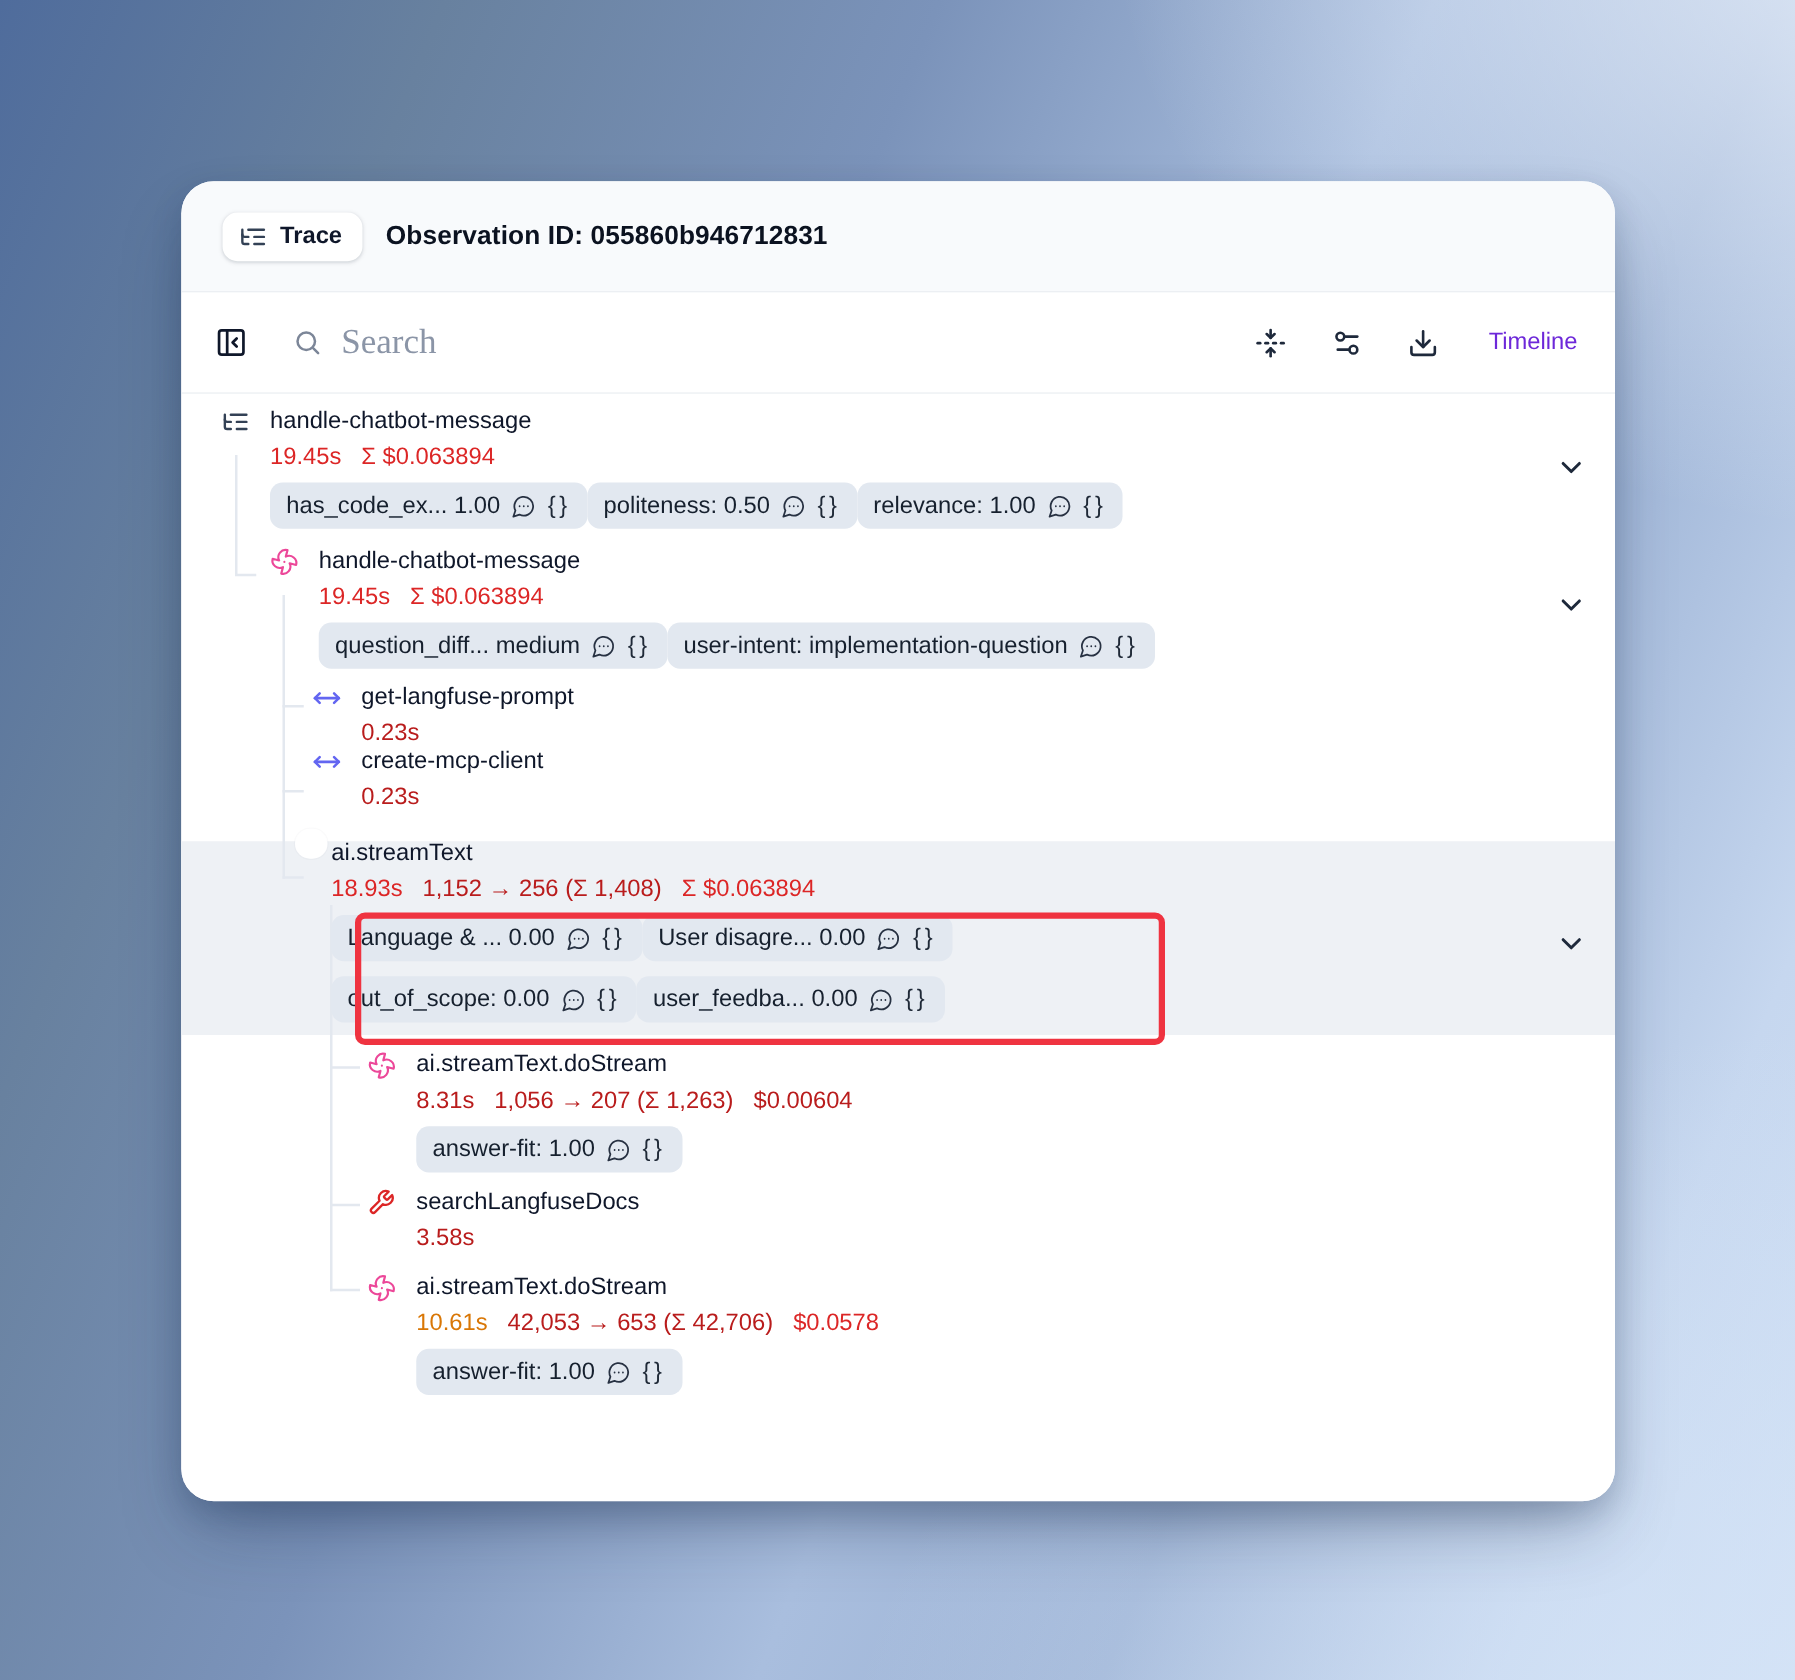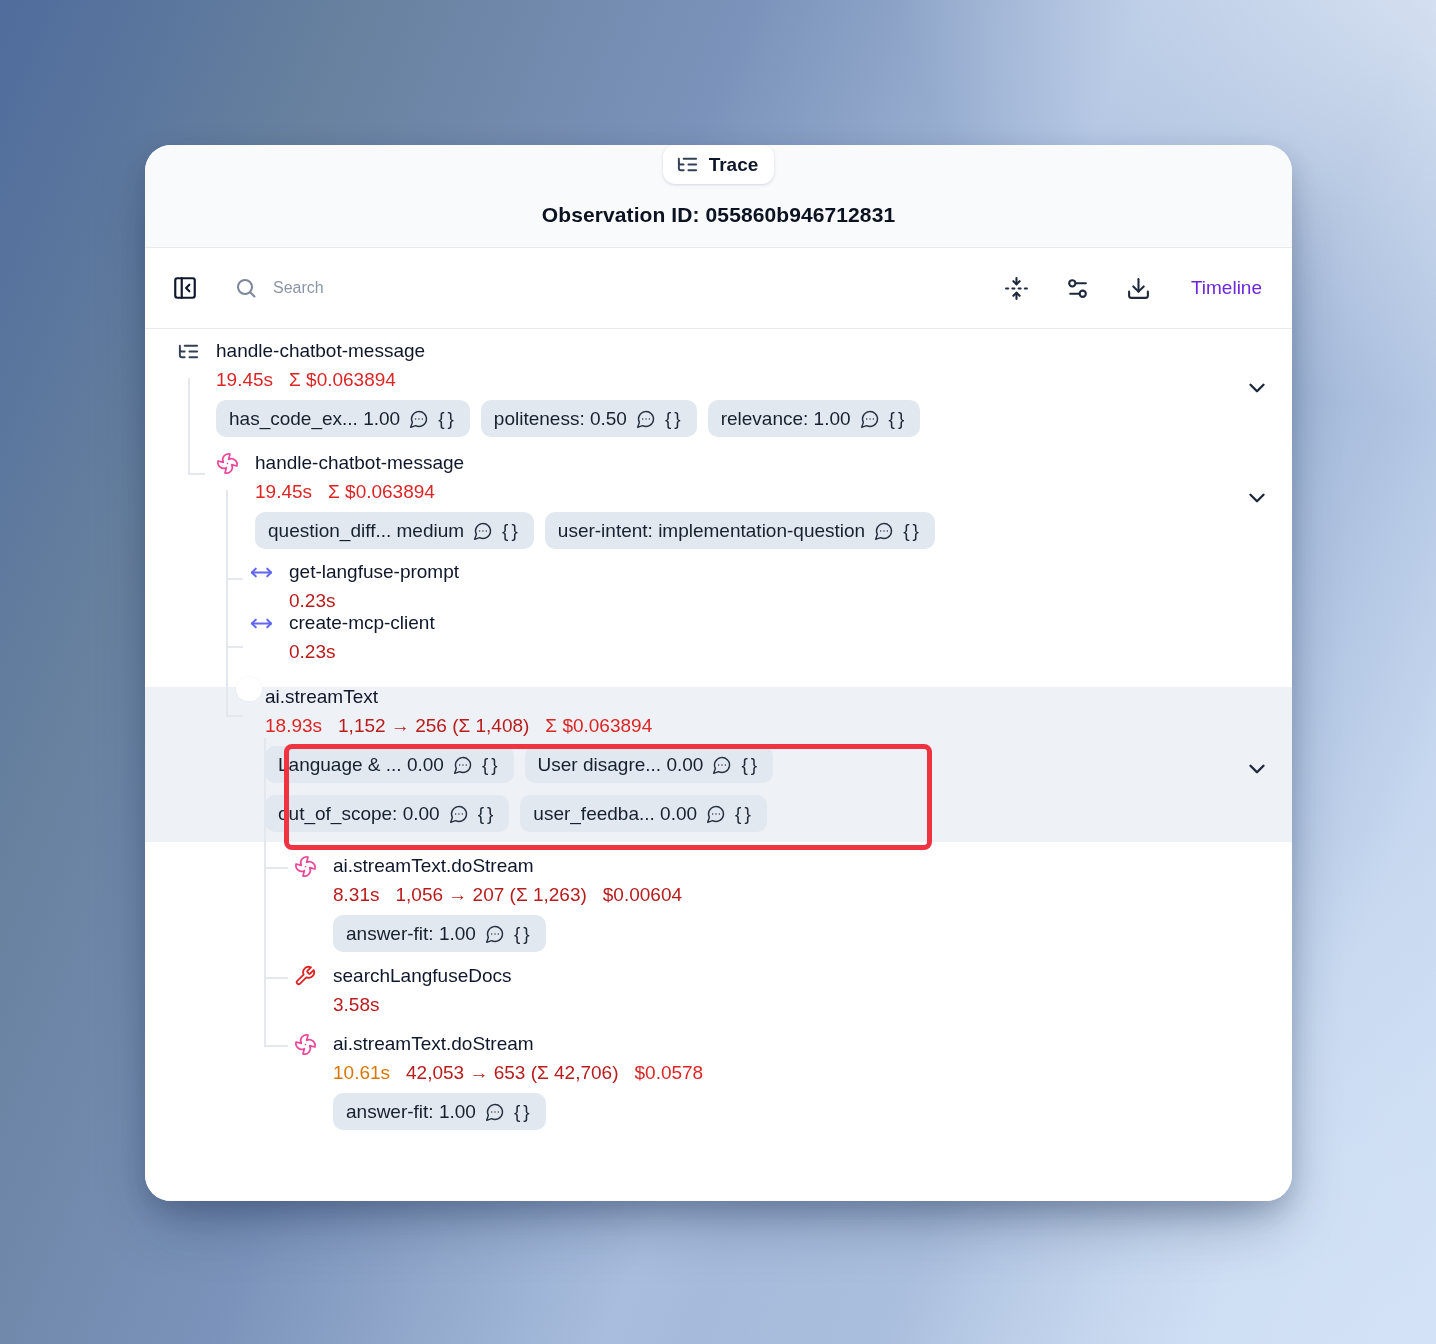--- a/index.html
+++ b/index.html
@@ -11,60 +11,60 @@
       radial-gradient(1400px 1100px at 105% 110%, rgba(213,228,247,.95) 0%, rgba(213,228,247,0) 60%),
       linear-gradient(112deg, #4f6c9c 0%, #68819f 18%, #7b93ba 38%, #a9bede 58%, #9eb4d6 72%, #c6d7ef 88%, #cfdff4 100%);
   }
   .card {
     position:absolute; left:145px; top:145px; width:1147px; height:1056px;
     background:#ffffff; border-radius:26px; overflow:hidden;
     box-shadow: 0 30px 60px -15px rgba(18,38,72,.38), 0 10px 24px rgba(18,38,72,.18);
   }
   
   .card-header {
-    height:103px; background:#f8fafc; border-bottom:1px solid #e7ebf0;
-    display:flex; align-items:center; padding:0 33px; gap:19px;flex-direction:column;
+    height:89px; background:#f8fafc; border-bottom:1px solid #e7ebf0;
+    display:flex; align-items:center; padding:0 33px; gap:19px;
   }
   .trace-pill {
     background:#fff; border-radius:12px; padding:8px 16px 8px 13px;
     display:inline-flex; align-items:center; gap:10px;
     box-shadow:0 1px 2px rgba(16,24,40,.07), 0 1px 4px rgba(16,24,40,.09);
     font-size:19px; font-weight:700; color:#0f172a;
   }
   .header-title { font-size:21px; font-weight:700; color:#0b1220; letter-spacing:.1px; }
   
   .toolbar {
     height:81px; border-bottom:1px solid #e7ebf0; background:#fff;
     display:flex; align-items:center; padding:0 30px 0 27px;
   }
   .tb-btn { display:inline-flex; align-items:center; justify-content:center; background:none; border:none; cursor:pointer; padding:0; }
   .search-wrap { display:flex; align-items:center; gap:15px; margin-left:36px; flex:1; }
   .search-input {
-    border:none; outline:none; background:transparent; font-family:Liberation Sans, sans-serif;
-    font-size:16px; color:#1d4ed8; width:600px;
+    border:none; outline:none; background:transparent; font-family:Liberation Serif, serif;
+    font-size:28px; color:#1d4ed8; width:600px;
   }
   .search-input::placeholder { color:#8b95a7; }
   .tb-right { display:flex; align-items:center; gap:36px; }
   .timeline-label { font-size:19px; font-weight:500; color:#6d28d9; margin-left:4px; cursor:pointer; }
   
   .tree { position:relative; height:886px; background:#fff;text-decoration:underline; }
   .selected-band { position:absolute; left:0; right:0; top:358px; height:155px; background:#eef1f5; }
   .guide { position:absolute; background:#e3e8ef; }
   .red-annotation {
     position:absolute; left:139px; top:415px; width:648px; height:106px;
     border:5px solid #ef3340; border-radius:8px; pointer-events:none; z-index:5;
   }
   .row { position:absolute; left:0; right:0; display:flex; align-items:flex-start; gap:16px; z-index:2; }
   .d0 { padding-left:31px; } .d1 { padding-left:70px; } .d2 { padding-left:104px; } .d3 { padding-left:148px; }
   .icon-wrap { width:24px; height:24px; flex:none; display:flex; align-items:center; justify-content:center; margin-top:-1px; }
   .icon-pill { background:#fff; border-radius:12px; padding:9px 13px; margin:-9px -13px; box-shadow:0 0 0 1px rgba(15,23,42,.02); }
   .row-title { font-size:19px; font-weight:500; color:#0f172a; line-height:22px; }
   .row-metrics { margin-top:7px; display:flex; gap:16px; font-size:19px; line-height:22px; white-space:nowrap;text-align:right; }
   .m-red { color:#dc2626; } .m-gray { color:#b91c1c; } .m-amber { color:#d97706; }
-  .badges { margin-top:9px; display:flex; gap:11px; }
+  .badges { margin-top:9px; display:flex; }
   .badges + .badges { margin-top:12px; }
   .badge {
     background:#e2e8f0; border-radius:10px; padding:7px 13px;
     display:inline-flex; align-items:center; gap:9px;
     font-size:19px; line-height:23px; color:#16202e; cursor:pointer; white-space:nowrap;
   }
   .braces { letter-spacing:3px; color:#1f2937; }
   .chev { position:absolute; right:22px; background:none; border:none; cursor:pointer; padding:0; display:flex; }
   svg { display:block; }
 </style>

